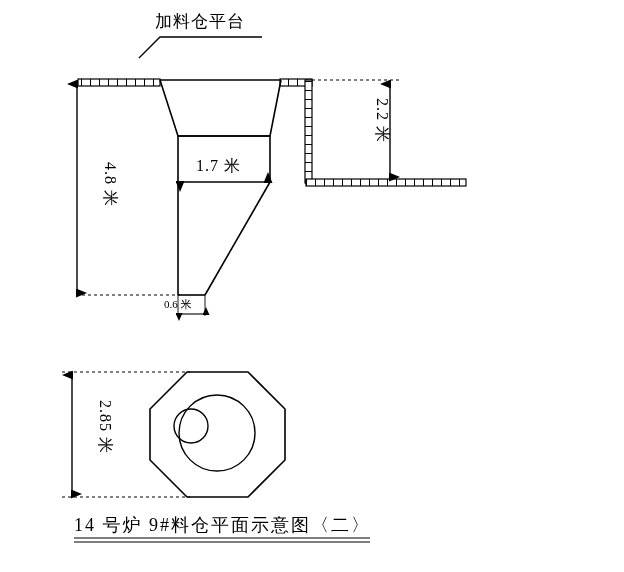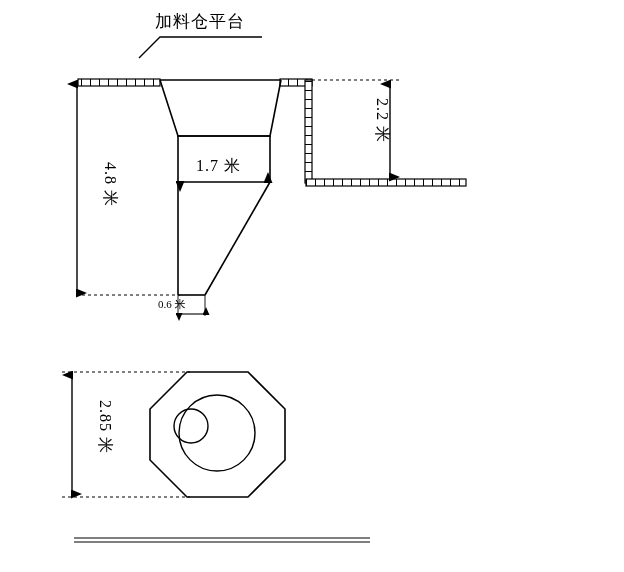--- a/index.html
+++ b/index.html
@@ -171,20 +171,21 @@
     </g>
 
   </svg>
 
   <div class="txt hdr-label" style="left:155px; top:13px;">加料仓平台</div>
 
   <div class="txt dim-label-rot" style="left:118px; top:162px;">4.8 米</div>
 
   <div class="txt dim-label" style="left:196px; top:158px;">1.7 米</div>
 
-  <div class="txt dim-small" style="left:158px; top:299px;">0.6 米</div>
+  <div class="txt dim-small" style="left:164px; top:299px;">0.6 米</div>
 
   <div class="txt dim-label-rot" style="left:390px; top:98px;">2.2 米</div>
 
   <div class="txt dim-label-rot" style="left:113px; top:400px;">2.85 米</div>
 
+  <div class="txt caption" style="left:74px; top:516px;">14 号炉 9#料仓平面示意图〈二〉</div>
 
 </div>
 
 </body></html>

